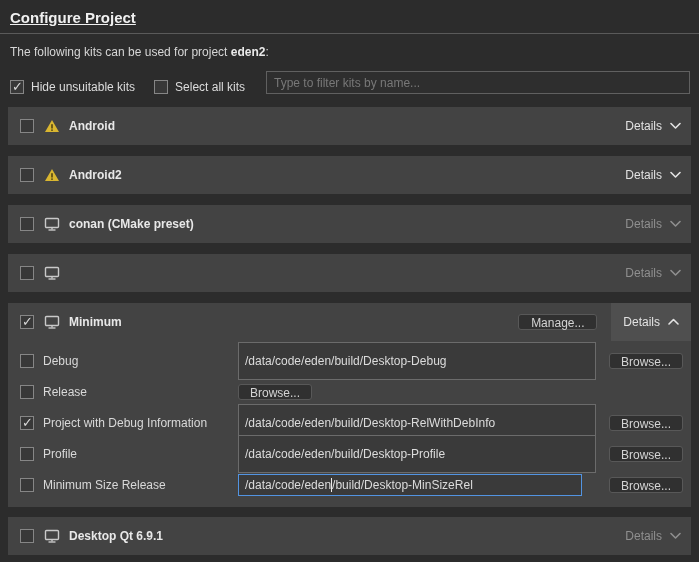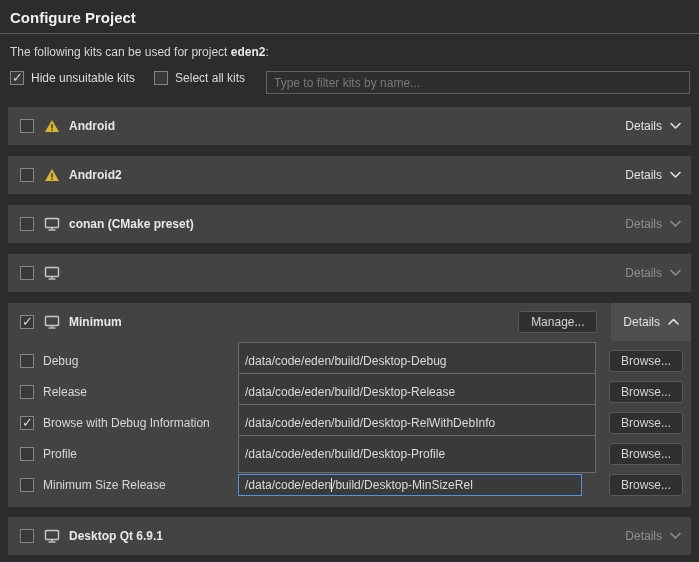--- a/index.html
+++ b/index.html
@@ -4,25 +4,25 @@
 <style>
   html,body{margin:0;padding:0;background:#2c2c2c;}
   .app{
     width:699px;height:562px;overflow:hidden;position:relative;
     background:#2c2c2c;color:#dcdcdc;
     font-family:"Liberation Sans","DejaVu Sans",sans-serif;font-size:12px;
     box-sizing:border-box;
   }
   
   .hdr{padding:8px 10px 6px;border-bottom:1px solid #5a5a5a;}
-  .hdr h1{margin:0;font-size:15px;font-weight:bold;color:#f0f0f0;line-height:19px;}
+  .hdr h1{margin:0;font-size:15px;font-weight:bold;color:#f0f0f0;line-height:19px;text-decoration:underline;}
   .intro{margin:11px 10px 0;color:#d6d6d6;}
   .intro b{color:#eaeaea;}
   
-  .toolbar{margin:12px 9px 0 10px;display:flex;align-items:flex-start;height:23px;}
+  .toolbar{margin:12px 9px 0 10px;display:flex;align-items:flex-end;height:23px;}
   .cbwrap{display:flex;align-items:center;gap:7px;margin-right:19px;cursor:default;}
   .cb{width:14px;height:14px;box-sizing:border-box;background:#383838;border:1px solid #868686;position:relative;flex:none;}
   .cb[data-checked="true"]::after{
     content:"✓";position:absolute;left:1px;top:-2px;font-size:13px;font-weight:bold;color:#d9d9d9;
   }
   .filter{
     margin-left:auto;width:424px;height:23px;box-sizing:border-box;
     background:#2e2e2e;border:1px solid #606060;color:#cfcfcf;
     font-family:inherit;font-size:12px;padding:0 7px;outline:none;
   }
@@ -37,21 +37,21 @@
   .kicon{margin-left:10px;display:flex;align-items:center;flex:none;}
   .details{margin-left:auto;display:flex;align-items:center;gap:8px;cursor:default;}
   .details[data-state="enabled"]{color:#e2e2e2;}
   .details[data-state="disabled"]{color:#8f8f8f;}
   .details svg{display:block;}
   
   .panel{background:#434343;margin-bottom:10px;padding-bottom:11px;}
   .panel-hdr{height:38px;display:flex;align-items:center;padding-left:12px;}
   .btn{
     background:#303030;border:1px solid #585858;border-radius:3px;color:#d4d4d4;
-    font-family:inherit;font-size:12px;height:22px;box-sizing:border-box;cursor:default;
+    font-family:inherit;font-size:12px;height:16px;box-sizing:border-box;cursor:default;
   }
   .manage{margin-left:auto;width:79px;}
   .details-box{
     height:38px;background:#4f4f4f;display:flex;align-items:center;gap:8px;
     padding:0 12px;margin-left:14px;box-sizing:border-box;color:#e2e2e2;cursor:default;
   }
   .subrow{display:flex;align-items:center;height:22px;margin-top:9px;padding:0 8px 0 12px;}
   .sublabel{width:195px;color:#d9d9d9;margin-left:9px;flex:none;box-sizing:border-box;}
   .pathinput{
     flex:1;height:38px;box-sizing:border-box;background:#3a3a3a;border:1px solid #6b6b6b;
@@ -202,27 +202,26 @@
       <div class="subrow">
         <span class="cb" data-checked="false"></span>
         <span class="sublabel">Debug</span>
         <input class="pathinput" type="text" value="/data/code/eden/build/Desktop-Debug" style="">
         <button class="btn browse">Browse...</button>
       </div>
 
       <div class="subrow">
         <span class="cb" data-checked="false"></span>
         <span class="sublabel">Release</span>
-        <input class="pathinput" type="text" value="/data/code/eden/build/Desktop-Release" style="">
         <button class="btn browse">Browse...</button>
       </div>
 
       <div class="subrow">
         <span class="cb" data-checked="true"></span>
-        <span class="sublabel">Browse with Debug Information</span>
+        <span class="sublabel">Project with Debug Information</span>
         <input class="pathinput" type="text" value="/data/code/eden/build/Desktop-RelWithDebInfo" style="">
         <button class="btn browse">Browse...</button>
       </div>
 
       <div class="subrow">
         <span class="cb" data-checked="false"></span>
         <span class="sublabel">Profile</span>
         <input class="pathinput" type="text" value="/data/code/eden/build/Desktop-Profile" style="">
         <button class="btn browse">Browse...</button>
       </div>

